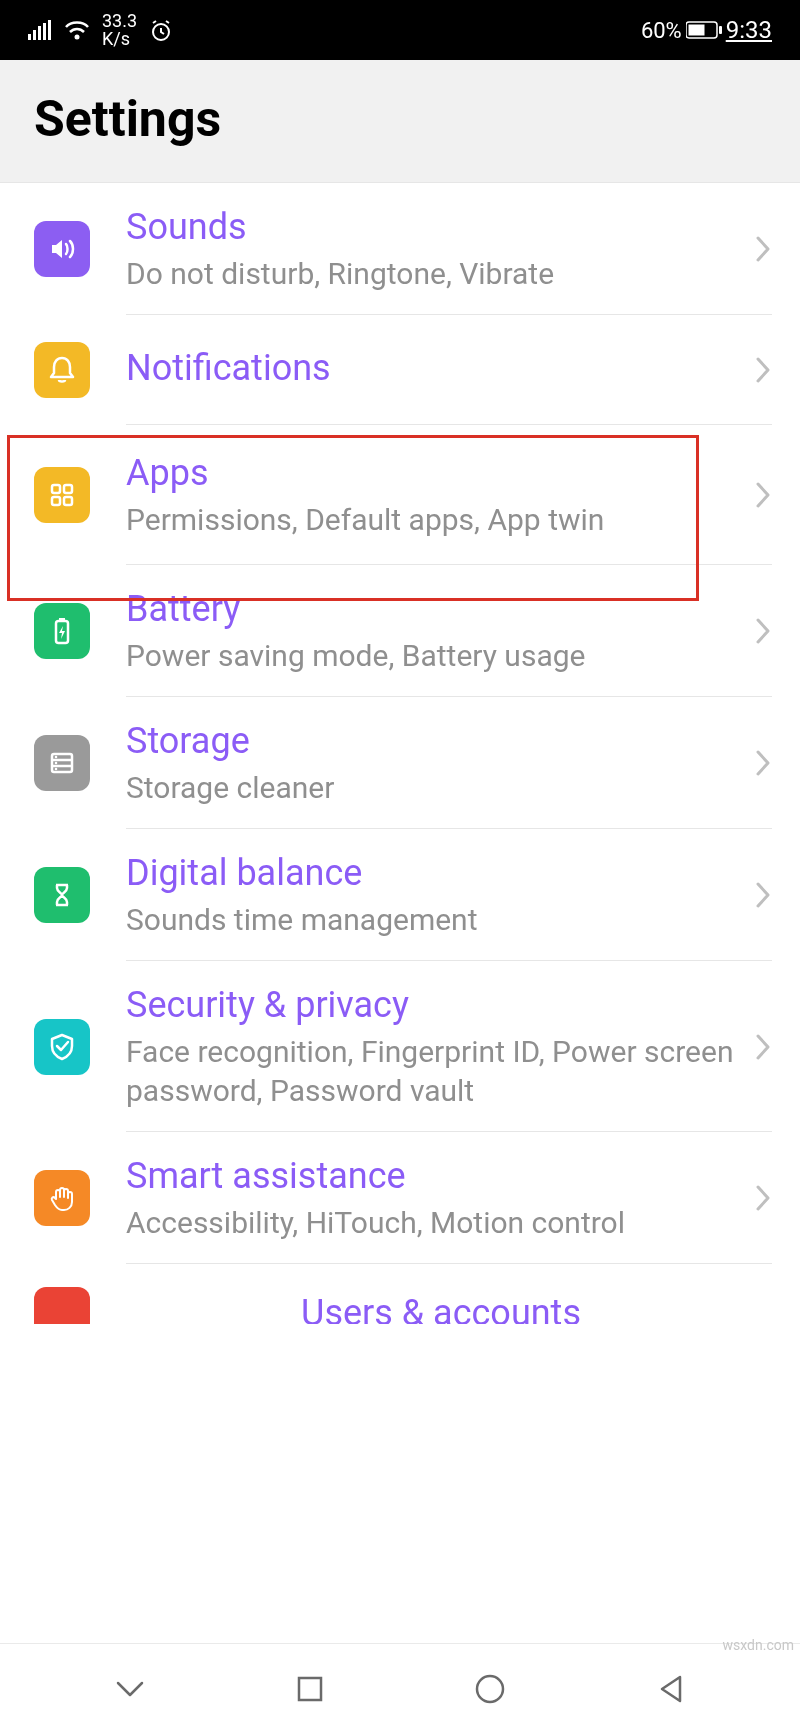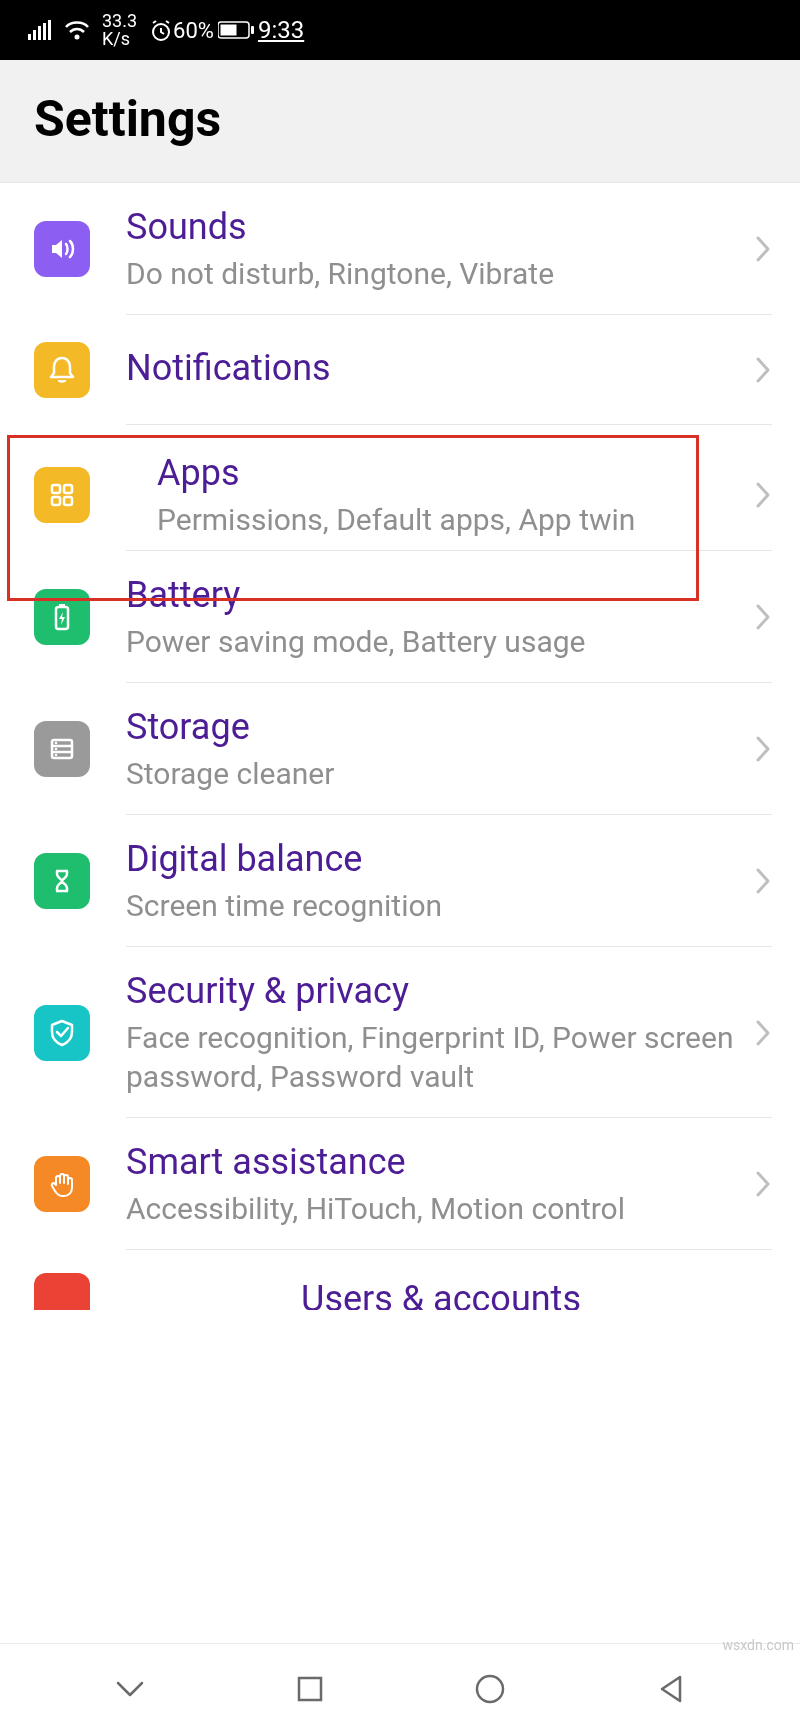--- a/index.html
+++ b/index.html
@@ -10,20 +10,21 @@
       background: #fff;
       overflow: hidden;
       position: relative;
     }
     .status-bar {
       background: #000;
       color: #fff;
       height: 60px;
       display: flex;
       align-items: center;
+      justify-content: space-between;
       padding: 0 28px;
       font-size: 22px;
     }
     .status-left { display: flex; align-items: center; gap: 12px; }
     .status-right { display: flex; align-items: center; gap: 4px; }
     .network-speed { font-size: 18px; line-height: 1; }
     .header {
       background: #f1f1f1;
       padding: 30px 34px 34px 34px;
       border-bottom: 1px solid #e6e6e6;
@@ -40,21 +41,21 @@
     .settings-item .divider {
       position: absolute; left: 126px; right: 28px; bottom: 0;
       height: 1px; background: #e6e6e6;
     }
     .item-icon {
       width: 56px; height: 56px; border-radius: 12px;
       display: flex; align-items: center; justify-content: center;
       flex-shrink: 0;
     }
     .item-text { flex: 1; margin-left: 36px; margin-right: 16px; }
-    .item-title { font-size: 36px; font-weight: 400; color: #4c1d95; line-height: 1.25; margin-bottom: 4px; }
+    .item-title { font-size: 36px; font-weight: 400; color: #8b5cf6; line-height: 1.25; margin-bottom: 4px; }
     .item-subtitle { font-size: 30px; color: #8f8f8f; line-height: 1.3; }
     .chevron { flex-shrink: 0; color: #bfbfbf; }
     .highlight-box {
       position: absolute;
       border: 3px solid #d93025;
       pointer-events: none;
     }
     .nav-bar {
       position: absolute; left: 0; right: 0; bottom: 0;
       height: 90px;
@@ -157,21 +158,21 @@
       <div class="item-title">Notifications</div>
     </div>
     <span class="chevron">
       <svg width="18" height="30" viewBox="0 0 18 30">
           <path d="M4 4 L14 15 L4 26" fill="none" stroke="#bfbfbf" stroke-width="3" stroke-linecap="round" stroke-linejoin="round"></path>
         </svg>
     </span>
     <div class="divider"></div>
   </div>
 
-  <div class="settings-item" id="item-apps" style="padding-top:26px; padding-bottom:12px;gap:31px;">
+  <div class="settings-item" id="item-apps" style="padding-top:26px; padding-bottom:26px;">
     <div class="item-icon" style="background:#f3b926;">
       <svg width="34" height="34" viewBox="0 0 34 34">
           <g fill="none" stroke="#fff" stroke-width="2.5">
             <rect x="7" y="7" width="8" height="8" rx="2"></rect>
             <rect x="19" y="7" width="8" height="8" rx="2"></rect>
             <rect x="7" y="19" width="8" height="8" rx="2"></rect>
             <rect x="19" y="19" width="8" height="8" rx="2"></rect>
           </g>
         </svg>
     </div>
@@ -235,21 +236,21 @@
   <div class="settings-item">
     <div class="item-icon" style="background:#1fbe6e;">
       <svg width="34" height="34" viewBox="0 0 34 34">
           <g fill="none" stroke="#fff" stroke-width="2.5" stroke-linejoin="round">
             <path d="M11 7 H23 M11 27 H23 M12 7 V10 C12 14 17 15 17 17 C17 15 22 14 22 10 V7 M12 27 V24 C12 20 17 19 17 17 C17 19 22 20 22 24 V27"></path>
           </g>
         </svg>
     </div>
     <div class="item-text">
       <div class="item-title">Digital balance</div>
-      <div class="item-subtitle">Screen time recognition</div>
+      <div class="item-subtitle">Sounds time management</div>
     </div>
     <span class="chevron">
       <svg width="18" height="30" viewBox="0 0 18 30">
           <path d="M4 4 L14 15 L4 26" fill="none" stroke="#bfbfbf" stroke-width="3" stroke-linecap="round" stroke-linejoin="round"></path>
         </svg>
     </span>
     <div class="divider"></div>
   </div>
 
   <div class="settings-item">

